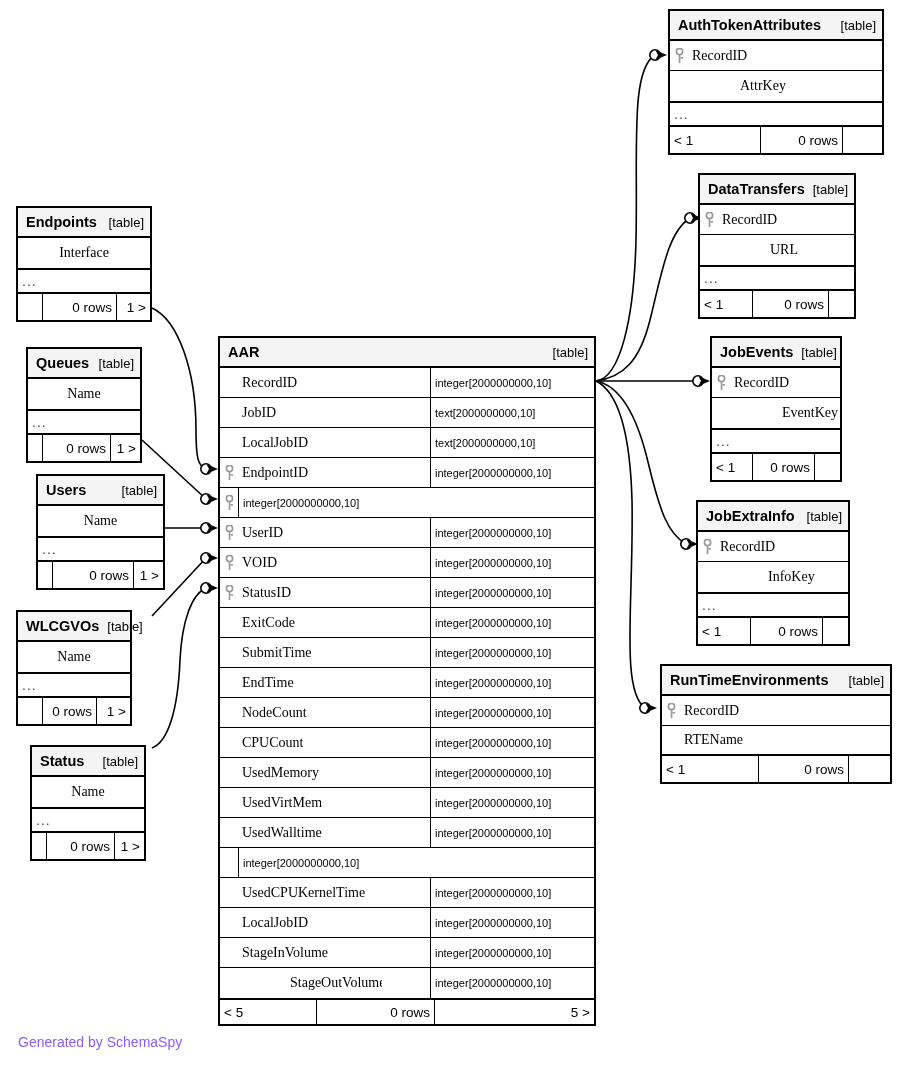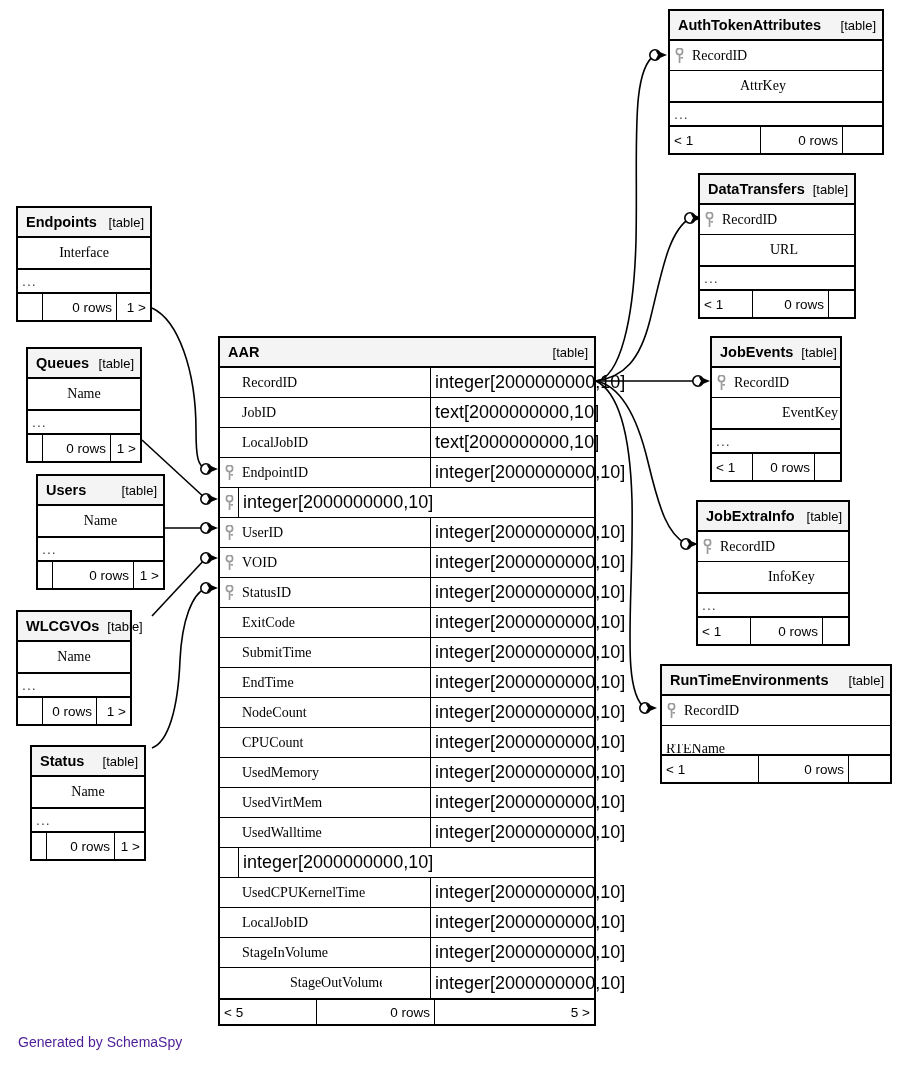--- a/index.html
+++ b/index.html
@@ -57,41 +57,41 @@
     padding-left: 8px;
   }
   .row {
     box-sizing: border-box;
     height: 30px;
     display: flex;
     align-items: stretch;
     border-bottom: 1px solid #000000;
   }
   .row.nb { border-bottom: none; gap: 48px; }
-  .row.thick { border-bottom: 2px solid #000000; flex-direction: column; }
+  .row.thick { border-bottom: 2px solid #000000; }
   .cell-name {
     box-sizing: border-box;
     flex: 1 1 auto;
     display: flex;
     align-items: center;
     padding: 0 4px 0 4px;
     white-space: nowrap;
     overflow: hidden;
     font-family: Liberation Serif, serif;
   }
   .cell-name.center { justify-content: center; }
   .cell-type {
     box-sizing: border-box;
     flex: 0 0 auto;
     display: flex;
     align-items: center;
     border-left: 1px solid #000000;
     padding: 0 3px 0 4px;
     white-space: nowrap;
-    font-size: 18px;
+    font-size: 11px;
   }
   .keyslot {
     flex: 0 0 18px;
     display: flex;
     align-items: center;
     justify-content: center;
   }
   .keyslot svg { display: block; }
   .ellipsis-row {
     box-sizing: border-box;
@@ -120,21 +120,21 @@
     white-space: nowrap;
   }
   .foot .fc.l { justify-content: flex-start; }
   .foot .fc.r { justify-content: flex-end; }
   .foot .fc + .fc { border-left: 1px solid #000000; }
   .credit {
     position: absolute;
     left: 18px;
     top: 1034px;
     font-size: 14px;
-    color: #4c1d95;
+    color: #8b5cf6;
     white-space: nowrap;
   }
 </style>
 </head>
 <body>
 
 <div id="canvas">
 
   <svg id="edges" viewBox="0 0 908 1065" width="908" height="1065">
     <g fill="none" stroke="#000000" stroke-width="1.6">

